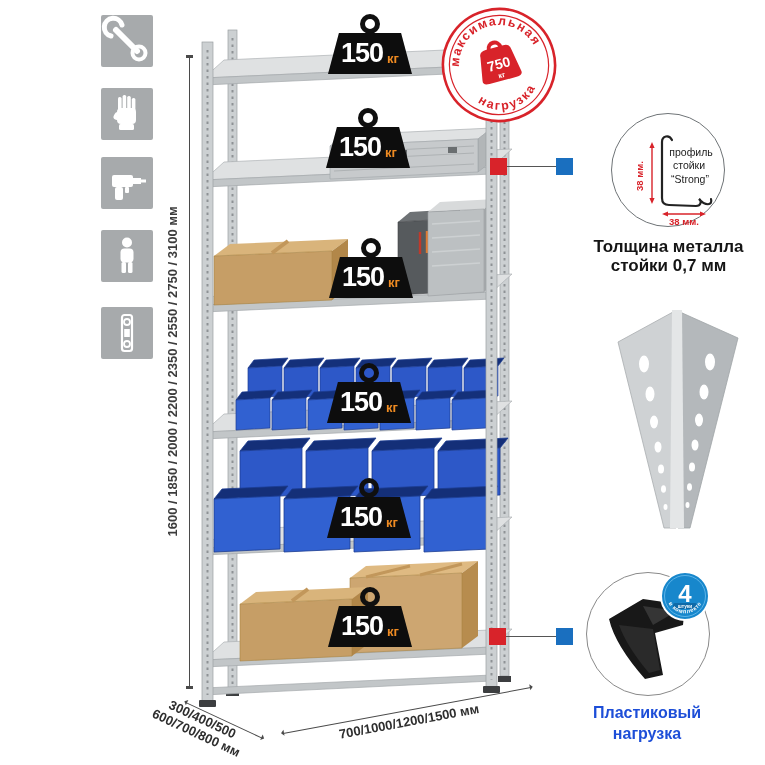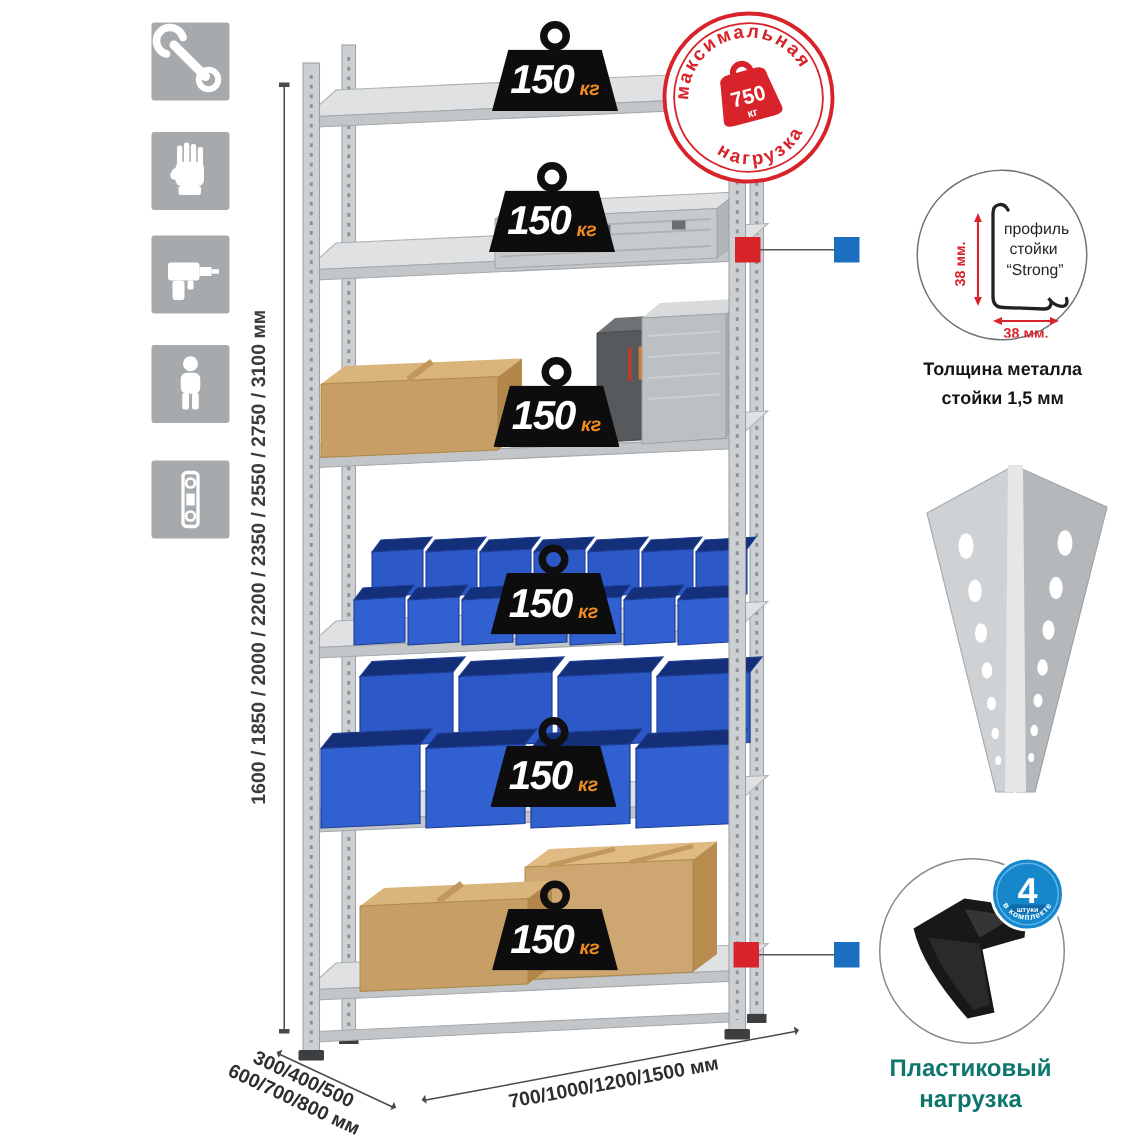--- a/index.html
+++ b/index.html
@@ -18,21 +18,21 @@
   .vline{position:absolute;left:189px;top:57px;height:630px;width:0;border-left:1.5px solid #4a4a4a;}
   .vline::before,.vline::after{content:"";position:absolute;left:-4px;width:7px;height:3px;background:#4a4a4a;}
   .vline::before{top:-2px}.vline::after{bottom:-2px}
   .height-label{position:absolute;left:-10px;top:364px;width:364px;text-align:center;
     transform:rotate(-90deg);font-size:13px;font-weight:bold;color:#3c3c3c;white-space:nowrap;}
 
   
   #rack-svg{position:absolute;left:0;top:0;z-index:1;}
 
   
-  .weight-badge{position:absolute;width:84px;height:47px;z-index:5;font-style:italic;}
+  .weight-badge{position:absolute;width:84px;height:47px;z-index:5;}
   .badge-ring{position:absolute;top:-13px;left:32px;width:20px;height:20px;border-radius:50%;
     border:5px solid #0f0f0f;box-sizing:border-box;background:transparent;}
   .badge-body{position:absolute;left:0;top:6px;width:84px;height:41px;background:#0d0d0d;
     clip-path:polygon(13% 0,87% 0,100% 100%,0 100%);display:flex;align-items:center;justify-content:center;}
   .badge-num{color:#ffffff;font-size:27px;font-weight:bold;letter-spacing:-1px;}
   .badge-unit{color:#ef8b22;font-size:13px;font-weight:bold;margin-left:4px;margin-top:9px;}
   .b1{left:328px;top:27px}.b2{left:326px;top:121px}.b3{left:329px;top:251px}
   .b4{left:327px;top:376px}.b5{left:327px;top:491px}.b6{left:328px;top:600px}
 
   
@@ -43,27 +43,27 @@
   .cl1{left:505px;top:166px;width:60px}.cl2{left:505px;top:636px;width:60px}
   .sq{position:absolute;width:17px;height:17px;z-index:5;}
   .sq-red{background:#d8232a}.sq-blue{background:#1a6fbf}
   .sr1{left:490px;top:158px}.sb1{left:556px;top:158px}
   .sr2{left:489px;top:628px}.sb2{left:556px;top:628px}
 
   
   .detail-circle{position:absolute;left:611px;top:113px;width:114px;height:114px;border-radius:50%;
     border:1.5px solid #6f7477;box-sizing:border-box;background:#fff;z-index:3;}
   .profile-caption{position:absolute;left:586px;top:237px;width:165px;text-align:center;
-    font-size:12px;line-height:19px;font-weight:600;color:#151515;}
+    font-size:17px;line-height:19px;font-weight:600;color:#151515;}
   .cornerpost{position:absolute;left:598px;top:300px;width:150px;height:238px;}
   .foot-circle{position:absolute;left:586px;top:572px;width:124px;height:124px;border-radius:50%;
     border:1.5px solid #8a8a8a;box-sizing:border-box;background:#fff;z-index:3;overflow:hidden;}
   .foot-badge{position:absolute;left:659px;top:570px;width:52px;height:52px;z-index:7;}
   .foot-caption{position:absolute;left:571px;top:702px;width:152px;text-align:center;
-    font-size:16px;line-height:21px;font-weight:600;color:#0f766e;}
+    font-size:16px;line-height:21px;font-weight:600;color:#1d4ed8;}
 
   
   .depth-dim{position:absolute;left:130px;top:676px;width:170px;transform:rotate(25deg);
     transform-origin:0 0;z-index:4;}
   .depth-dim .dim-line{margin-left:62px;width:84px;height:0;border-top:1.5px solid #4a4a4a;position:relative;}
   .width-dim{position:absolute;left:283px;top:733px;width:254px;transform:rotate(-10.5deg);
     transform-origin:0 0;z-index:4;}
   .width-dim .dim-line{width:252px;height:0;border-top:1.5px solid #4a4a4a;position:relative;}
   .dim-line::before,.dim-line::after{content:"";position:absolute;top:-4px;border:3.5px solid transparent;}
   .dim-line::before{left:-2px;border-right-color:#4a4a4a;border-left-width:0;}
@@ -351,21 +351,21 @@
       <path d="M50,100 l6,-2.6 0,5.2 Z M94,100 l-6,-2.6 0,5.2 Z" fill="#d8232a" stroke="none"></path>
     </g>
     <text x="72" y="111" font-size="9.5" font-weight="bold" fill="#d8232a" text-anchor="middle">38 мм.</text>
     <text x="79" y="42" font-size="10.5" fill="#222" text-anchor="middle">профиль</text>
     <text x="77" y="55" font-size="10.5" fill="#222" text-anchor="middle">стойки</text>
     <text x="78" y="69" font-size="10.5" fill="#222" text-anchor="middle">“Strong”</text>
   </svg>
 </div>
 <div class="profile-caption">
   <div>Толщина металла</div>
-  <div>стойки 1,5 мм</div>
+  <div>стойки 0,7 мм</div>
 </div>
 
 <div class="cornerpost">
   <svg width="150" height="238" viewBox="0 0 150 238">
     <polygon points="75,12 20,42 66,228 78,228" fill="#cfd2d4" stroke="#a9adb0" stroke-width="0.8"></polygon>
     <polygon points="82,12 140,38 92,228 80,228" fill="#b4b8bb" stroke="#a0a4a7" stroke-width="0.8"></polygon>
     <polygon points="74,10 84,10 86,228 72,228" fill="#e4e6e7"></polygon>
     <g fill="#ffffff">
       <ellipse cx="46" cy="64" rx="5" ry="8.5"></ellipse>
         <ellipse cx="52" cy="94" rx="4.5" ry="7.5"></ellipse>

